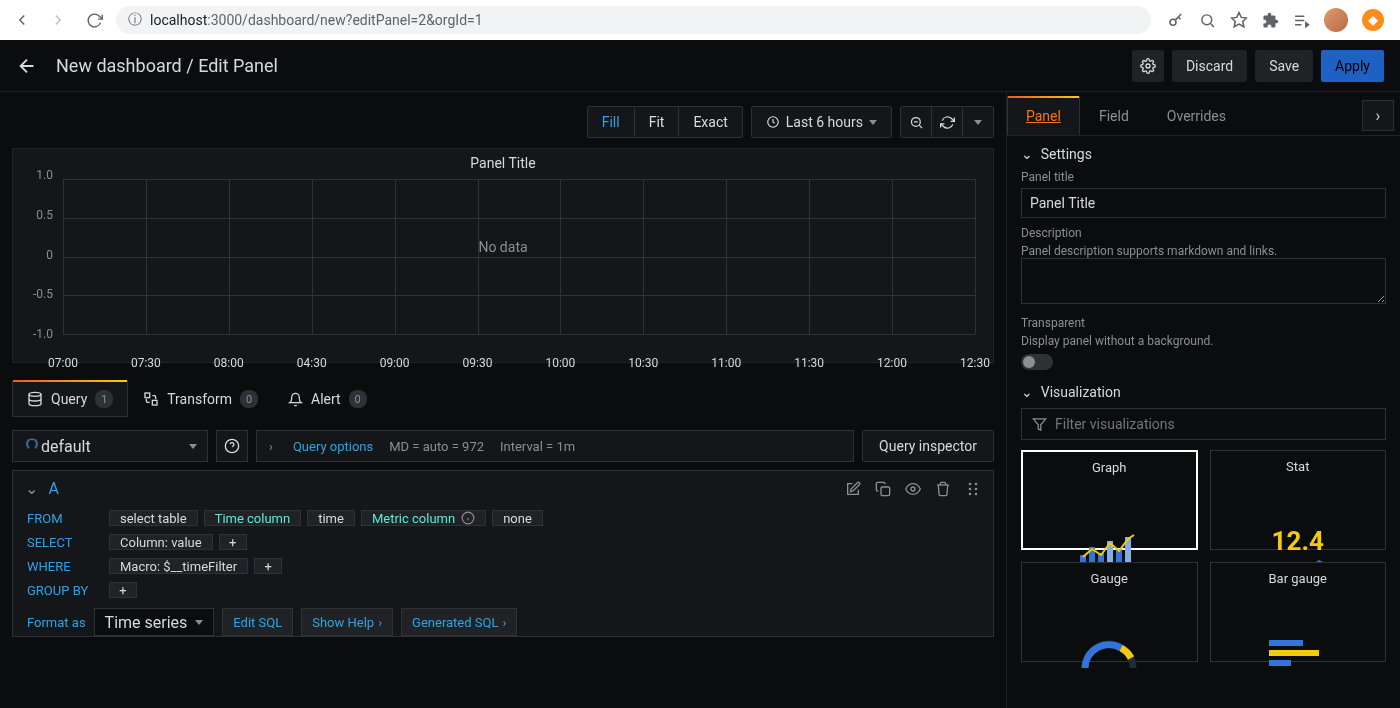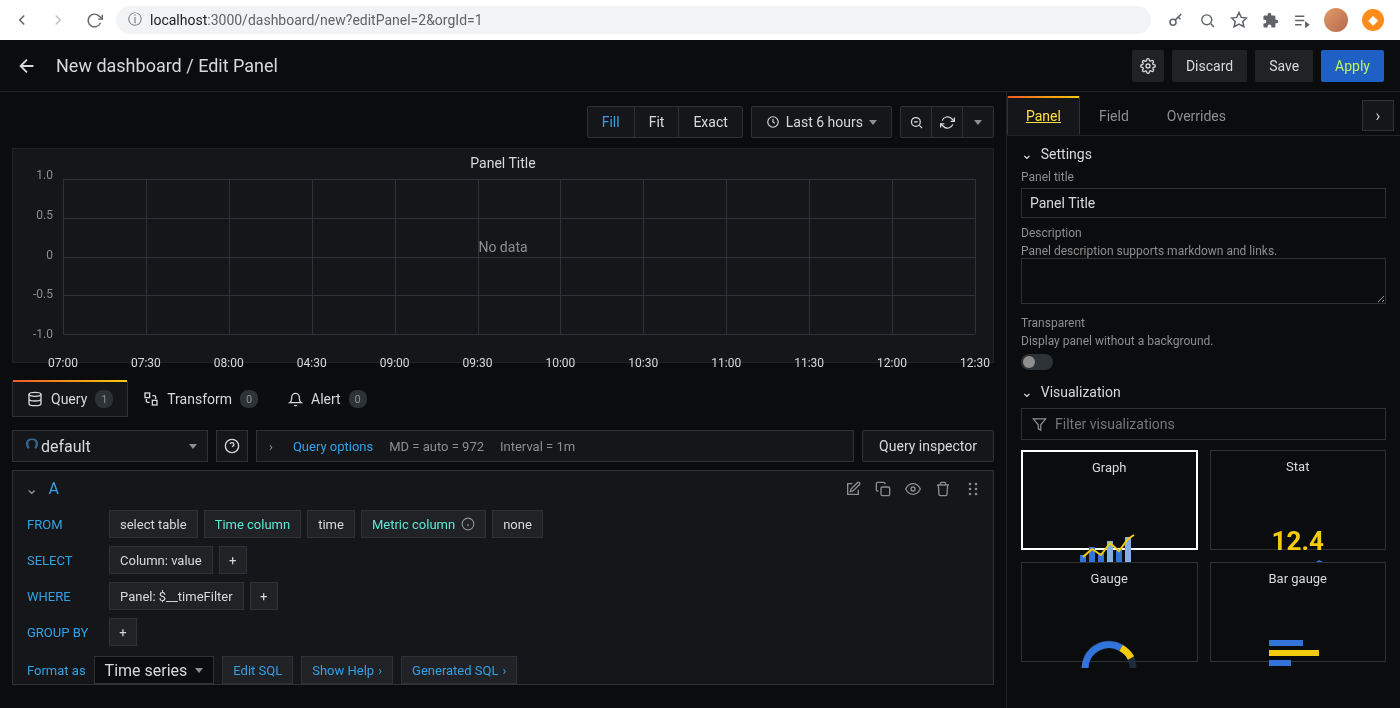--- a/index.html
+++ b/index.html
@@ -18,21 +18,21 @@
 .chrome .avatar { width:24px;height:24px;border-radius:50%; background: linear-gradient(135deg,#e39a6a,#b56a4a); }
 .chrome .gr-orange { width:22px;height:22px;border-radius:50%; background:#ff8c1a; display:flex;align-items:center;justify-content:center;color:#fff;font-weight:bold;font-size:12px;}
 
 
 .topbar { height: 52px; display:flex; align-items:center; padding: 0 16px; justify-content: space-between; background:#0b0c0e; border-bottom:1px solid #202226;}
 .topbar .left { display:flex; gap: 18px; }
 .topbar .title { font-size: 18px; font-weight: 400; color:#d8d9da; }
 .topbar .right { display:flex; align-items:center; gap:8px; }
 .btn { height:32px; padding: 0 14px; background:#202226; border:none; color:#d8d9da; font-size:14px; border-radius:2px; cursor:pointer; display:inline-flex;align-items:center;justify-content:center;}
 .btn.icon-only { width:32px; padding:0; }
-.btn.primary { background:#1f60c4; color:#bef264; }
+.btn.primary { background:#1f60c4; color:#000000; }
 
 
 .layout { display:flex; height: calc(100% - 92px); }
 .main { flex:1; padding: 14px 12px 0 12px; overflow:hidden; display:flex; flex-direction:column; }
 .side { width: 394px; border-left:1px solid #202226; overflow-y:auto; }
 
 
 .pv-toolbar { display:flex; justify-content:flex-end; gap:8px; margin-bottom:10px; }
 .seg { display:flex; }
 .seg .btn { border-radius:0; border:1px solid #2c3235; margin-left:-1px; background:#141619;}
@@ -74,32 +74,32 @@
 .query-opts .muted { color:#8e8e8e;}
 .inspector-btn { padding:0 16px; }
 
 .query-body { background:#141619; border:1px solid #2c3235; }
 .qhead { display:flex; align-items:center; justify-content:space-between; padding:8px 12px; }
 .qhead .l { display:flex; align-items:center; gap:10px;}
 .qhead .r { display:flex; align-items:center; gap:14px; color:#8e8e8e;}
 .qhead .r svg, .qhead .r .ico { width:16px;height:16px; }
 .field-row { display:flex; gap:6px; padding:4px 10px; align-items:center;}
 .fk { color:#33a2e5; font-size:13px; width:80px; padding-left:4px;}
-.chip { background:#202226; border:1px solid #2c3235; height:28px; padding:0 10px; display:inline-flex; align-items:center; font-size:13px; color:#d8d9da;}
+.chip { background:#202226; border:1px solid #2c3235; height:16px; padding:0 10px; display:inline-flex; align-items:center; font-size:13px; color:#d8d9da;}
 .chip.blue { color:#5eead4; }
 .chip.plus { width:28px; padding:0; justify-content:center;}
 .chip.info { gap:6px;}
 .format-row { display:flex; align-items:center; gap:8px; padding:6px 10px 0;}
 .format-row .sel { background:#0b0c0e; border:1px solid #2c3235; height:28px; padding:0 10px; display:inline-flex;align-items:center; gap:8px;}
 .format-row .linkbtn { color:#33a2e5; font-size:13px; padding:0 10px; height:28px; display:inline-flex;align-items:center;gap:4px; background:#202226; border:1px solid #2c3235;}
 
 
 .side-tabs { display:flex; height:40px; margin-top:4px; align-items:stretch; border-bottom:1px solid #202226;}
 .side-tab { padding:0 18px; display:flex;align-items:center; font-size:14px; color:#8e8e8e; position:relative; cursor:pointer; border:1px solid transparent;}
-.side-tab.active { color:#fde047; background:#141619; border:1px solid #2c3235; border-bottom-color:#141619;text-decoration:underline;}
+.side-tab.active { color:#f97316; background:#141619; border:1px solid #2c3235; border-bottom-color:#141619;text-decoration:underline;}
 .side-tab.active::before { content:""; position:absolute; top:-1px; left:0; right:0; height:2px; background:linear-gradient(90deg,#f05a28,#fbca0a);}
 .collapse-btn { margin-left:auto; width:32px; border:1px solid #2c3235; background:#141619; display:flex;align-items:center;justify-content:center; margin:4px 6px 4px auto;}
 
 .section { padding: 10px 14px 4px; }
 .section .sec-head { display:flex; align-items:center; gap:8px; font-size:14px; color:#d8d9da; margin-bottom:8px; cursor:pointer;}
 .section label { font-size:12px; color:#8e8e8e; display:block; margin:8px 0 4px;}
 .section input[type=text], .section textarea { width:100%; background:#0b0c0e; border:1px solid #2c3235; color:#d8d9da; padding:6px 8px; font-size:14px;}
 .section textarea { height:46px; resize:both;}
 .section .hint { font-size:12px; color:#8e8e8e; margin-top:2px;}
 .toggle { width:32px; height:16px; background:#2c3235; border-radius:8px; position:relative; margin-top:6px;}
@@ -390,21 +390,21 @@
           </span>
         <span class="chip">none</span>
       </div>
       <div class="field-row">
         <span class="fk">SELECT</span>
         <span class="chip">Column: value</span>
         <span class="chip plus">+</span>
       </div>
       <div class="field-row">
         <span class="fk">WHERE</span>
-        <span class="chip">Panel: $__timeFilter</span>
+        <span class="chip">Macro: $__timeFilter</span>
         <span class="chip plus">+</span>
       </div>
       <div class="field-row">
         <span class="fk">GROUP BY</span>
         <span class="chip plus">+</span>
       </div>
       <div class="format-row">
         <span class="fk" style="width:auto">Format as</span>
         <span class="sel">
             <span>Time series</span>

